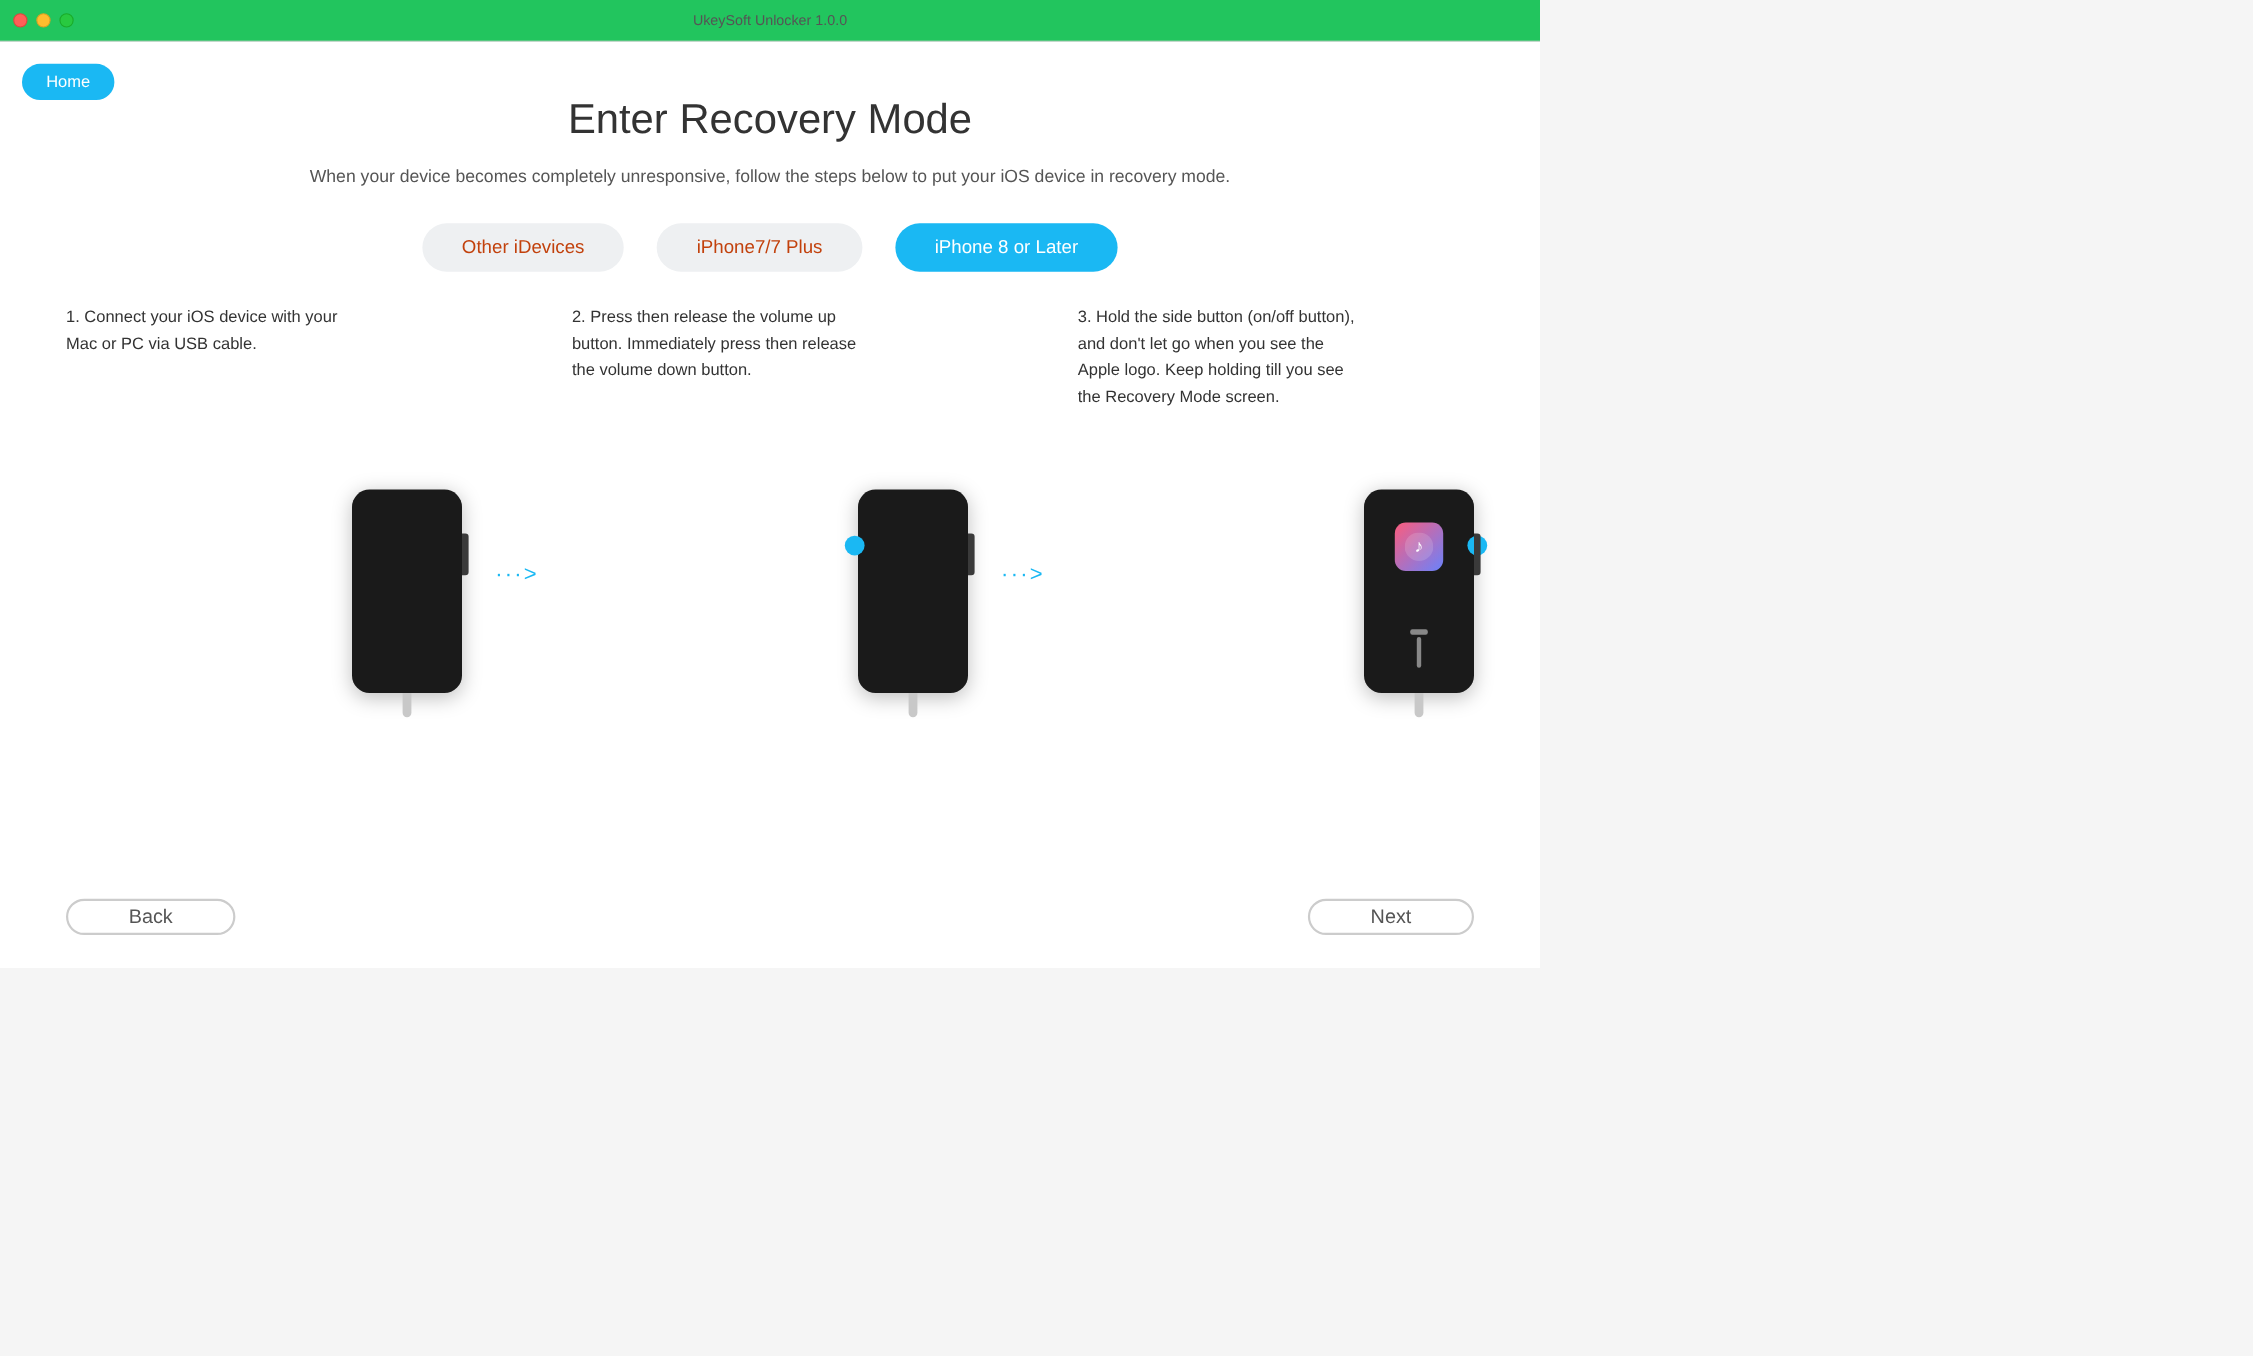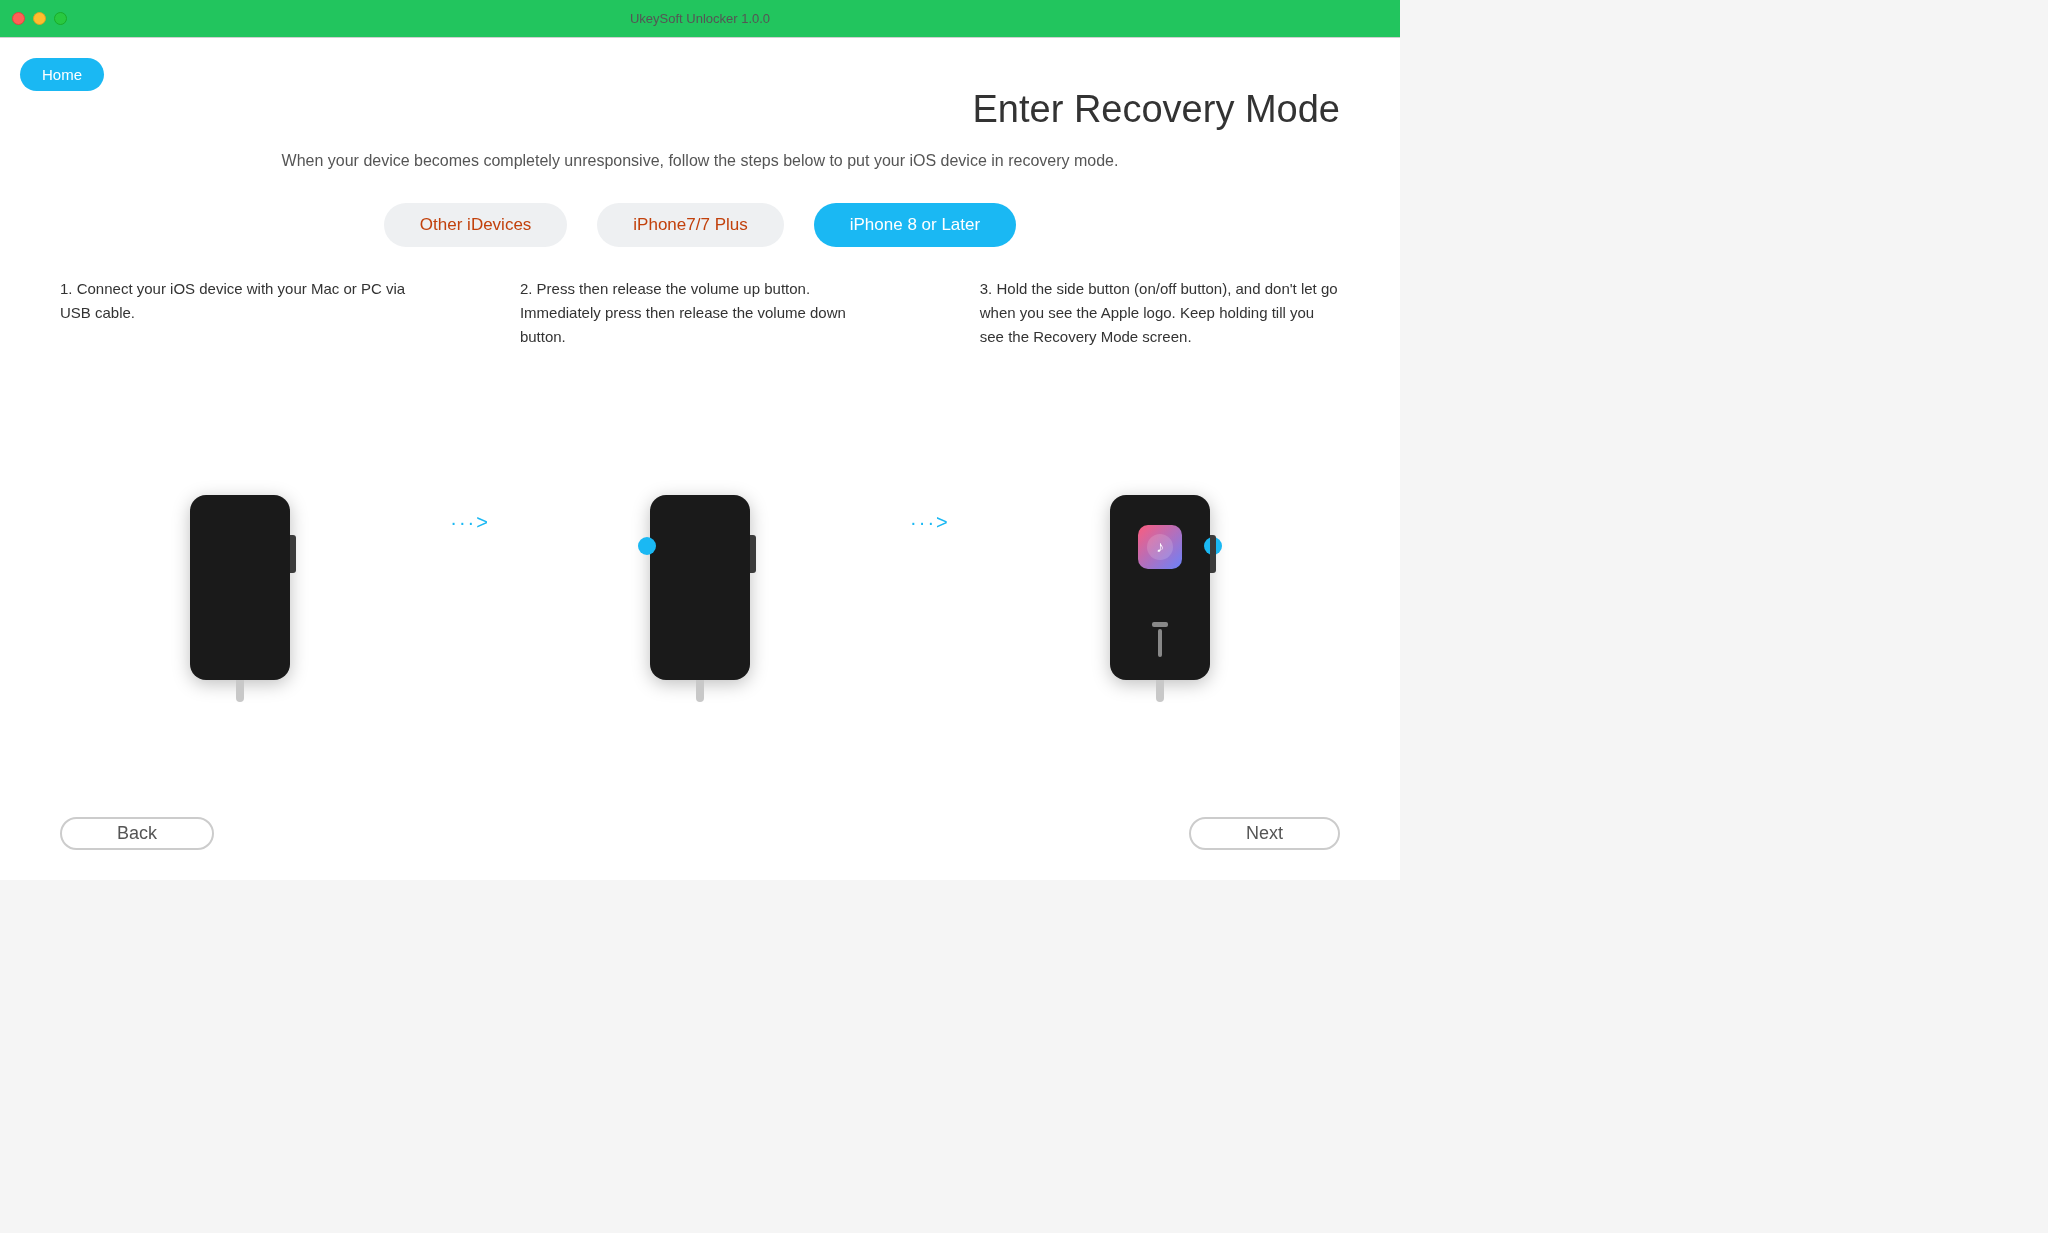--- a/index.html
+++ b/index.html
@@ -68,21 +68,21 @@
       border: none;
       border-radius: 20px;
       padding: 8px 22px;
       font-size: 15px;
       font-weight: 500;
       cursor: pointer;
     }
 
     
     .page-title {
-      text-align: right;
+      text-align: center;
       font-size: 38px;
       font-weight: 400;
       color: #333;
       margin-top: 50px;
       margin-bottom: 18px;
     }
 
     .page-subtitle {
       text-align: center;
       font-size: 16px;
@@ -123,21 +123,21 @@
     .steps {
       display: flex;
       justify-content: space-between;
       flex: 1;
       gap: 20px;
     }
 
     .step-col {
       flex: 1;
       display: flex;
-      flex-direction: column;
+      flex-direction: row;
     }
 
     .step-text {
       font-size: 15px;
       color: #333;
       line-height: 1.6;
       min-height: 100px;
     }
 
     

